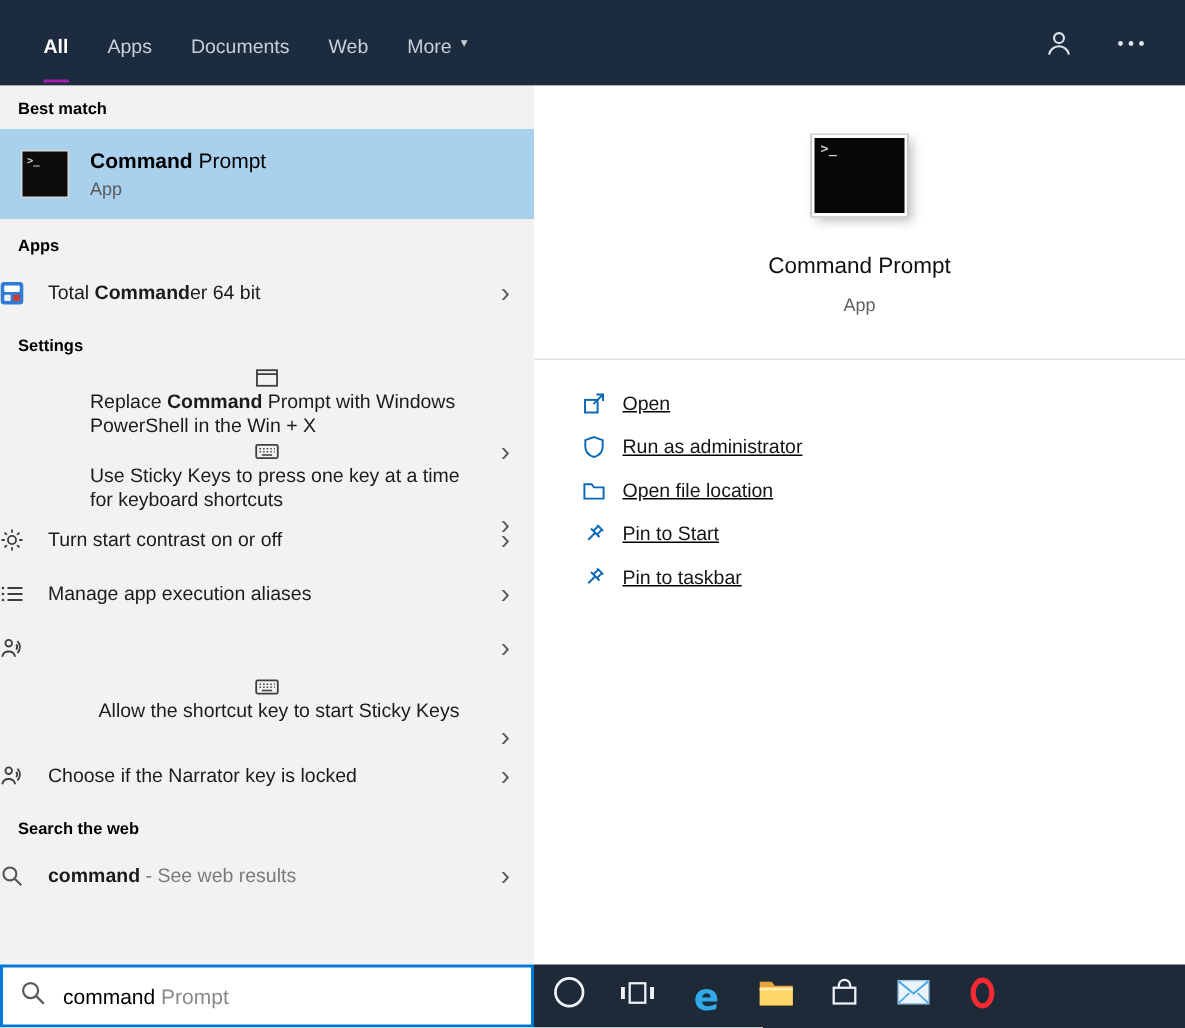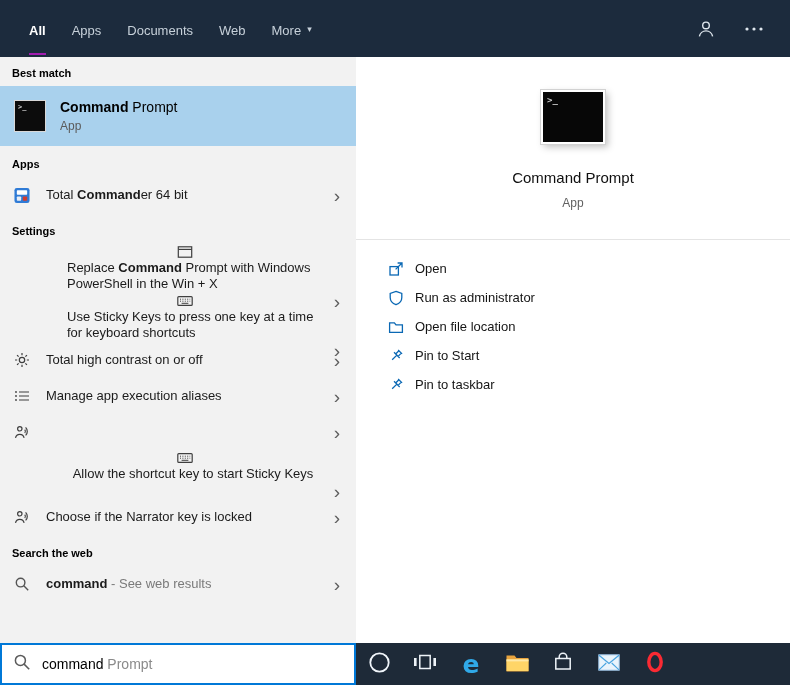--- a/index.html
+++ b/index.html
@@ -28,39 +28,39 @@
   .section-label.first { padding-top:10px; }
 
   .best-row { height:60px; background:#a9d1ed; display:flex; align-items:center; padding:0 14px; cursor:pointer; }
   .cmd-icon-sm { width:32px; height:32px; background:#0c0c0c; border:1px solid #d8d8d8; position:relative; flex:0 0 32px; }
   .cmd-icon-sm span { position:absolute; top:2px; left:3px; color:#d0d0d0; font:700 7px "DejaVu Sans Mono",monospace; }
   .bm-text { margin-left:14px; }
   .bm-title { font-size:14px; color:#000; }
   .bm-title b { font-weight:700; }
   .bm-sub { font-size:12px; color:#5b5b5b; margin-top:4px; }
 
-  .row { display:flex; align-items:center; padding-left:14px; cursor:pointer; }
+  .row { display:flex; align-items:center; cursor:pointer; }
   .row.single { height:36px; }
   .row.double { height:49px;flex-direction:column; }
   .ric { width:16px; flex:0 0 16px; display:flex; align-items:center; }
   .ric svg { display:block; }
   .rlabel { margin-left:16px; font-size:13px; color:#1b1b1b; line-height:16px; max-width:252px; }
   .rlabel b { font-weight:700; }
   .rlabel .gray { color:#7a7a7a; }
   .chev { margin-left:auto; margin-right:16px; color:#5e5e5e; font-size:19px; line-height:1; font-weight:400; }
 
   
   .preview { display:flex; flex-direction:column; align-items:center; padding-top:33px; }
   .cmd-icon-lg { width:64px; height:54px; background:#070707; border:2px solid #ffffff; outline:1px solid #d2d2d2; box-shadow:3px 3px 7px rgba(0,0,0,.25); position:relative; }
   .cmd-icon-lg span { position:absolute; top:3px; left:4px; color:#cfcfcf; font:700 9px "DejaVu Sans Mono",monospace; }
   .pv-title { margin-top:25px; font-size:15px; color:#0f0f0f; }
   .pv-sub { margin-top:10px; font-size:12px; color:#616161; }
   .pv-divider { width:100%; height:1px; background:#e4e4e4; margin-top:29px; }
   .actions { align-self:stretch; display:flex; flex-direction:column; padding:14px 0 0 32px; }
-  .action { display:flex; align-items:center; height:29px; cursor:pointer; }
+  .action { display:flex; align-items:center; height:29px; cursor:pointer;text-decoration:underline; }
   .action .aic { width:16px; flex:0 0 16px; display:flex; align-items:center; }
   .action .alabel { margin-left:11px; font-size:13px; color:#151515; }
 
   
   .bottom { flex:0 0 42px; display:flex; }
   .searchbox { width:356px; flex:0 0 356px; background:#ffffff; border:2px solid #0078d7; display:flex; align-items:center; padding:0 11px; cursor:text; }
   .sb-text { margin-left:11px; font-size:14px; white-space:pre; }
   .sb-typed { color:#000000; }
   .sb-sugg { color:#8a8a8a; }
   .taskbar { flex:1; background:#1e2a38; display:flex; align-items:stretch; }
@@ -163,21 +163,21 @@
         <span class="chev">›</span>
       </div>
 
       <div class="row single">
         <span class="ric">
           <svg width="16" height="16" viewBox="0 0 16 16" fill="none" stroke="#3f3f3f" stroke-width="1.2">
             <circle cx="8" cy="8" r="2.7"></circle>
             <path d="M8 1 v2.2 M8 12.8 v2.2 M1 8 h2.2 M12.8 8 h2.2 M3.05 3.05 l1.55 1.55 M11.4 11.4 l1.55 1.55 M3.05 12.95 l1.55 -1.55 M11.4 4.6 l1.55 -1.55"></path>
           </svg>
         </span>
-        <span class="rlabel"><span></span><b></b><span>Total high contrast on or off</span></span>
+        <span class="rlabel"><span></span><b></b><span>Turn start contrast on or off</span></span>
         <span class="chev">›</span>
       </div>
 
       <div class="row single">
         <span class="ric">
           <svg width="16" height="16" viewBox="0 0 16 16" fill="none" stroke="#3f3f3f" stroke-width="1.2">
             <circle cx="2" cy="4" r="0.9" fill="#3f3f3f" stroke="none"></circle>
             <circle cx="2" cy="8" r="0.9" fill="#3f3f3f" stroke="none"></circle>
             <circle cx="2" cy="12" r="0.9" fill="#3f3f3f" stroke="none"></circle>
             <path d="M5 4 h10 M5 8 h10 M5 12 h10"></path>

